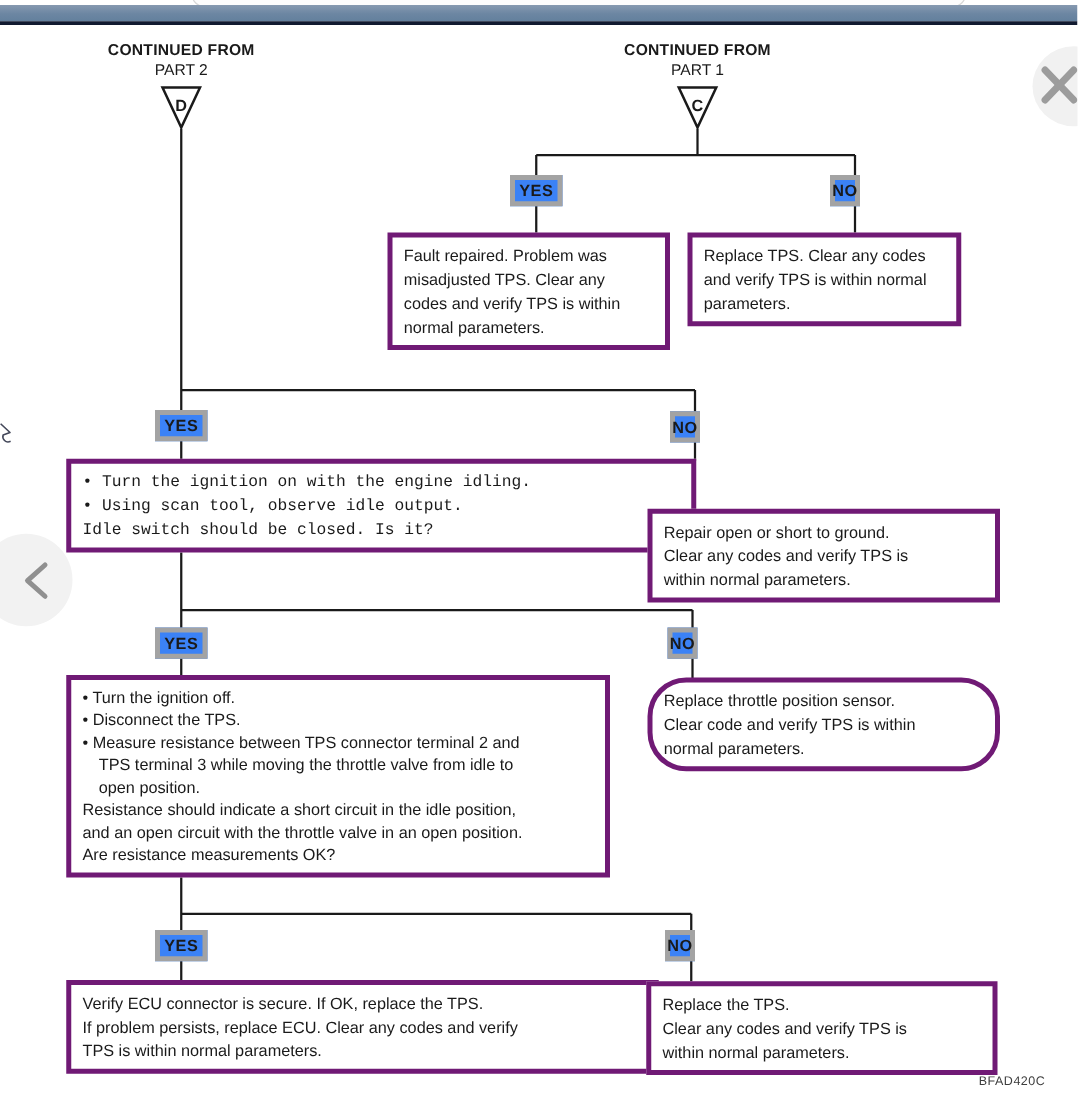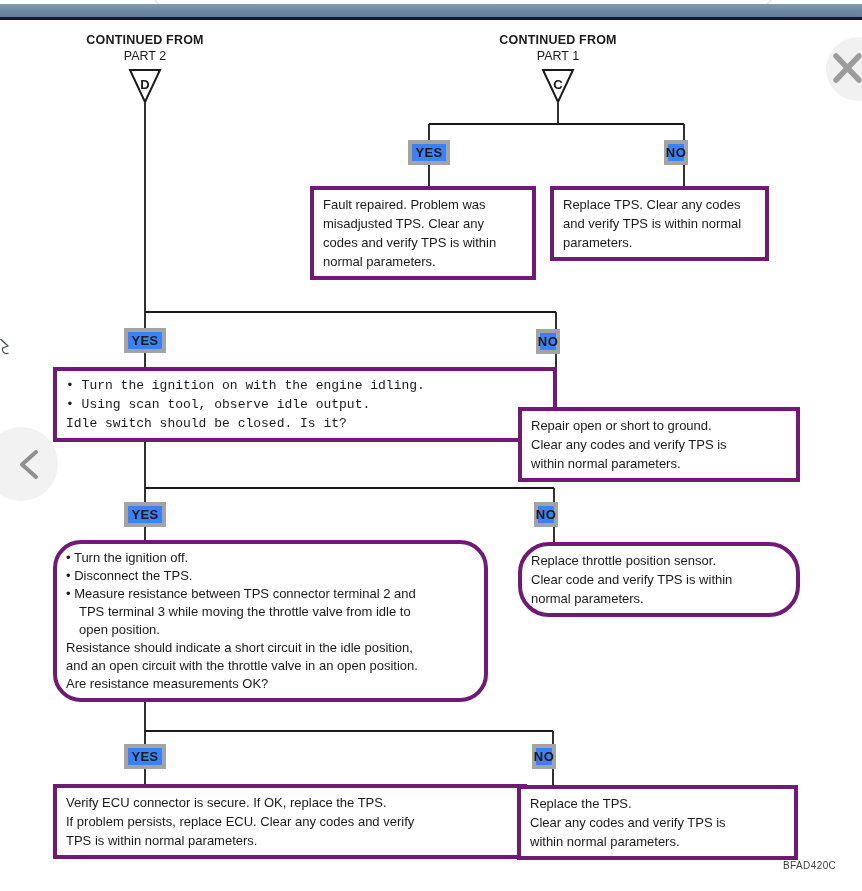--- a/index.html
+++ b/index.html
@@ -31,21 +31,21 @@
   }
 
   
   .flow-lines { position:absolute; top:0; left:0; z-index:1; }
 
   .tbox {
     position:absolute; box-sizing:border-box; background:#fff;
     border:4px solid #701a75; padding:5px 9px;
     font-size:13px; line-height:19px; z-index:2;
   }
-  .tbox.compact { line-height:18px;border-radius:28px; }
+  .tbox.compact { line-height:18px; }
   .tline { white-space:nowrap; }
   .tline.indent { padding-left:13px; }
 
   .decision {
     position:absolute; box-sizing:border-box; background:#3b82f6;
     border:4px solid #a3a3a3; width:42px; height:25px; z-index:2;
     display:flex; align-items:center; justify-content:center;
     font-size:13px; font-weight:bold; letter-spacing:0.4px;
   }
   .decision.no { width:24px; }

